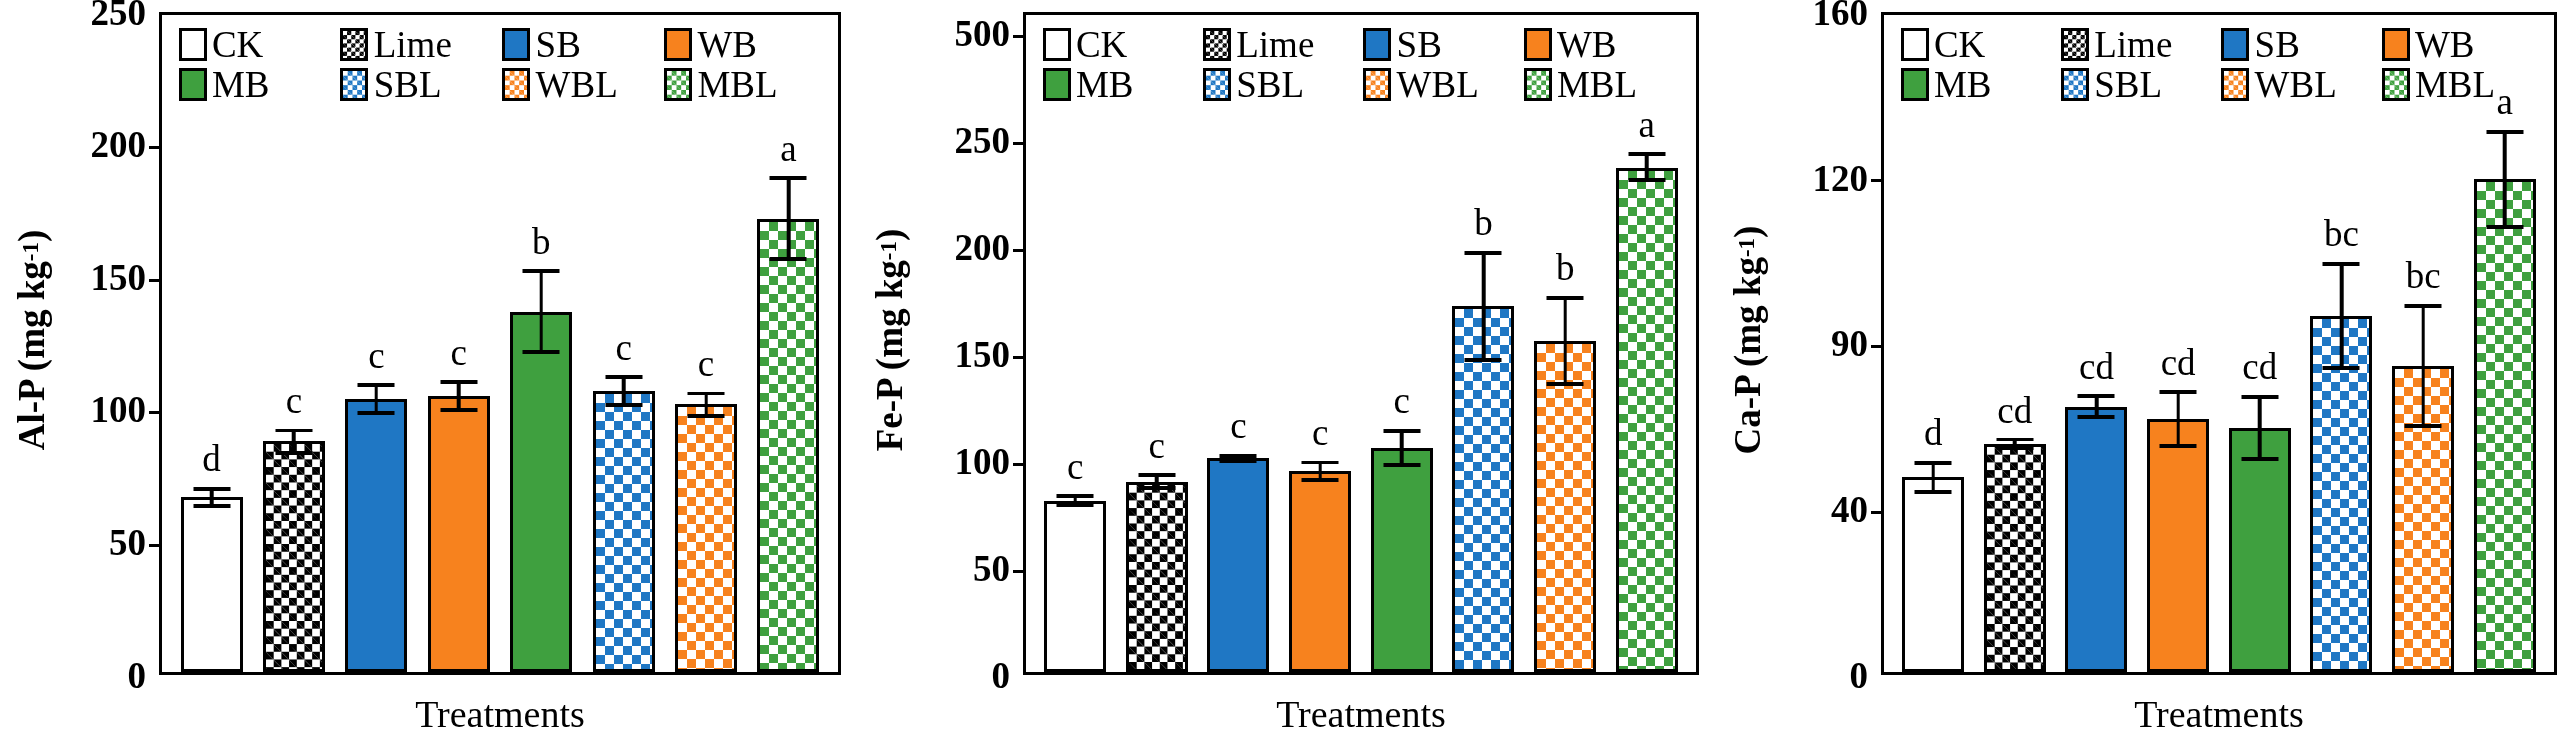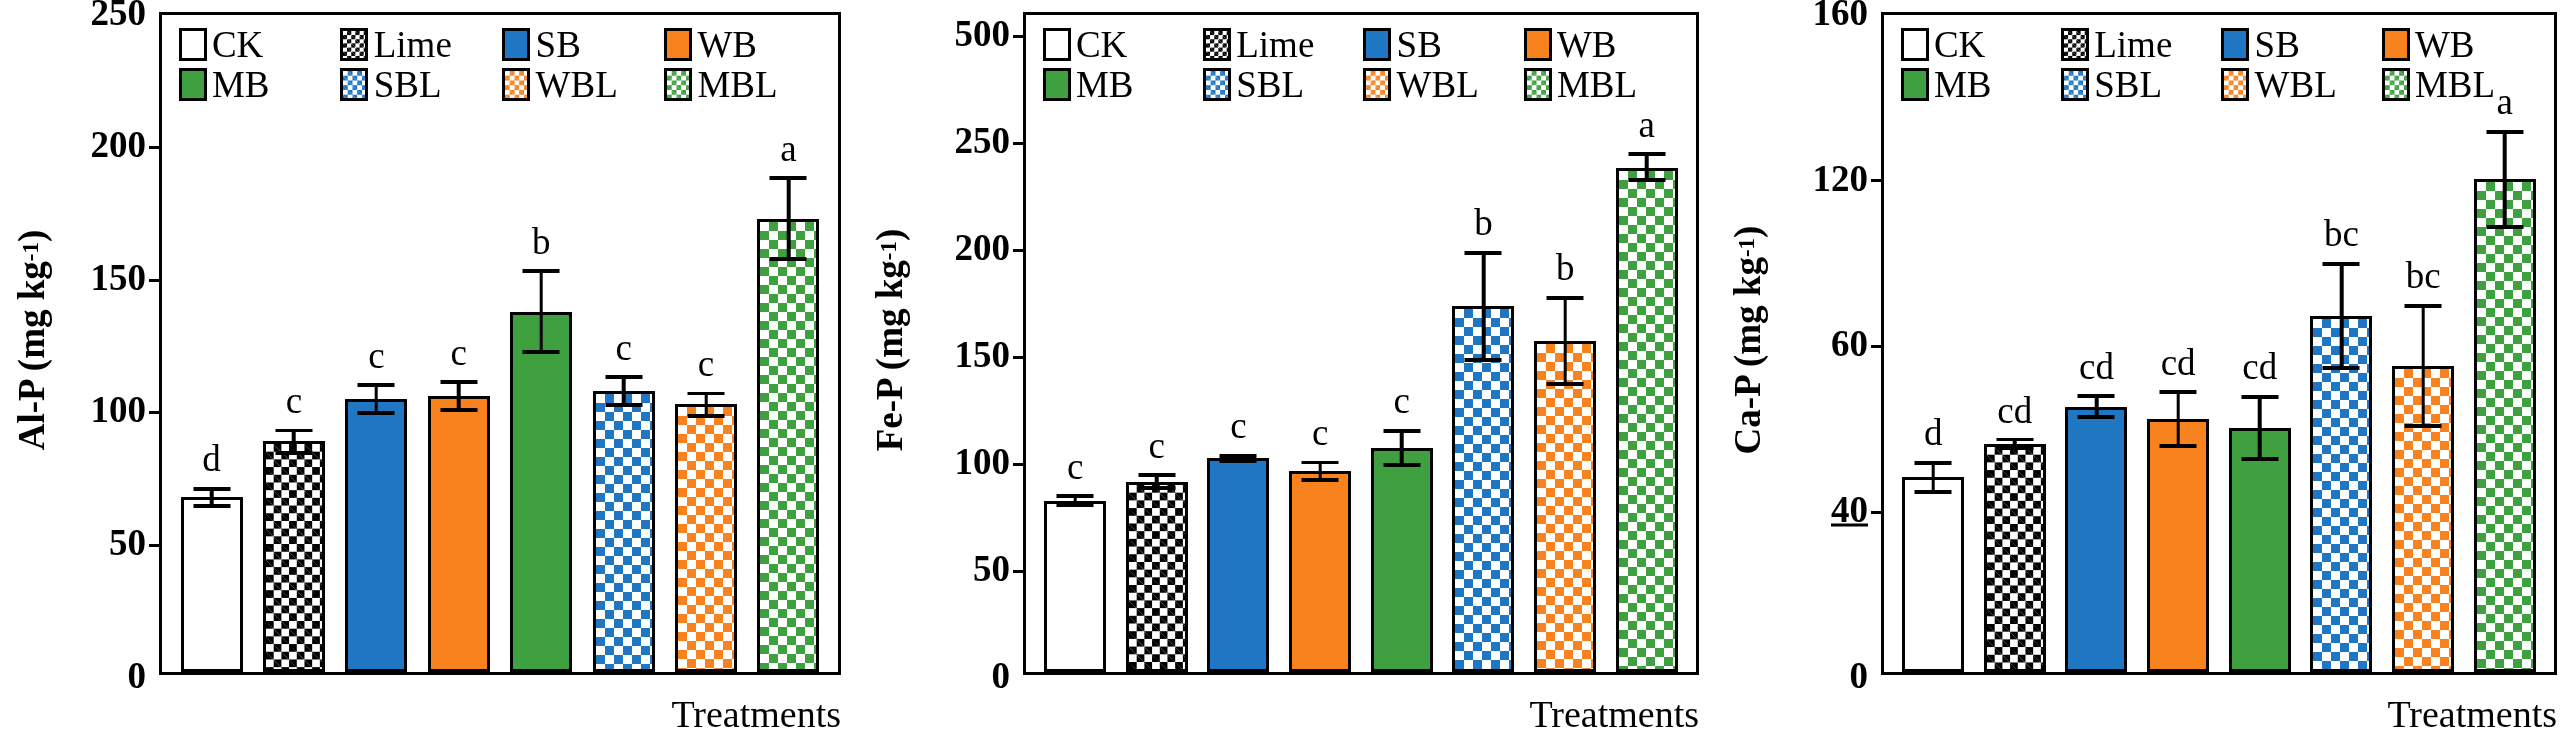--- a/index.html
+++ b/index.html
@@ -248,21 +248,21 @@
   .legend-label {
     font-size: 37px;
     line-height: 1;
     white-space: nowrap;
   }
 
   
   .xlabel {
     position: absolute;
     font-size: 38px;
-    text-align: right;
+    text-align: center;
     white-space: nowrap;
   }
 </style>
 </head>
 <body>
 
 <div id="figure">
 
   <div class="panel">
     <div class="yticks-col p1" style="width: 159px;">
@@ -525,22 +525,22 @@
         <div class="tick-mark" style="top: 234px;"></div>
         <div class="tick-mark" style="top: 127px;"></div>
         <div class="tick-mark" style="top: 20px;"></div>
       </div>
     <div class="xlabel" style="left: 165px; width: 676px; top: 692px;">Treatments</div>
   </div>
 
   <div class="panel">
     <div class="yticks-col p3" style="width: 165px;">
         <div class="ytick" style="top: 675px; right: 13px;">0</div>
-        <div class="ytick" style="top: 509px; right: 13px; text-decoration: underline;">40</div>
-        <div class="ytick" style="top: 343px; right: 13px;">60</div>
+        <div class="ytick" style="top: 509px; right: 13px;">40</div>
+        <div class="ytick" style="top: 343px; right: 13px;">90</div>
         <div class="ytick" style="top: 178px; right: 13px;">120</div>
         <div class="ytick" style="top: 12px; right: 13px;">160</div>
       </div>
     <div class="ylabel">
       <span>Ca-P (mg kg</span>
         <sup>-1</sup>
         <span>)</span>
     </div>
     <div class="plot" style="left: 165px; top: 12px; width: 676px; height: 663px;">
       <div class="legend">

